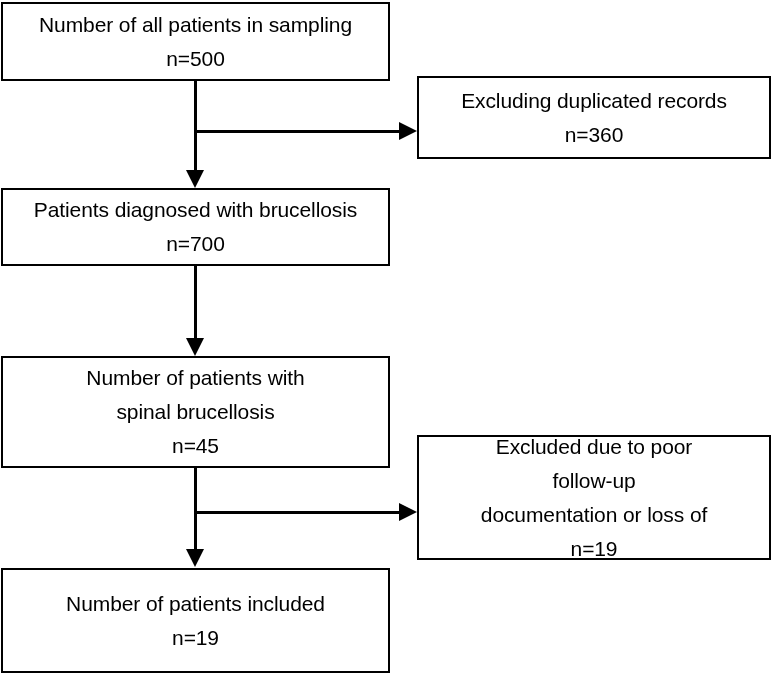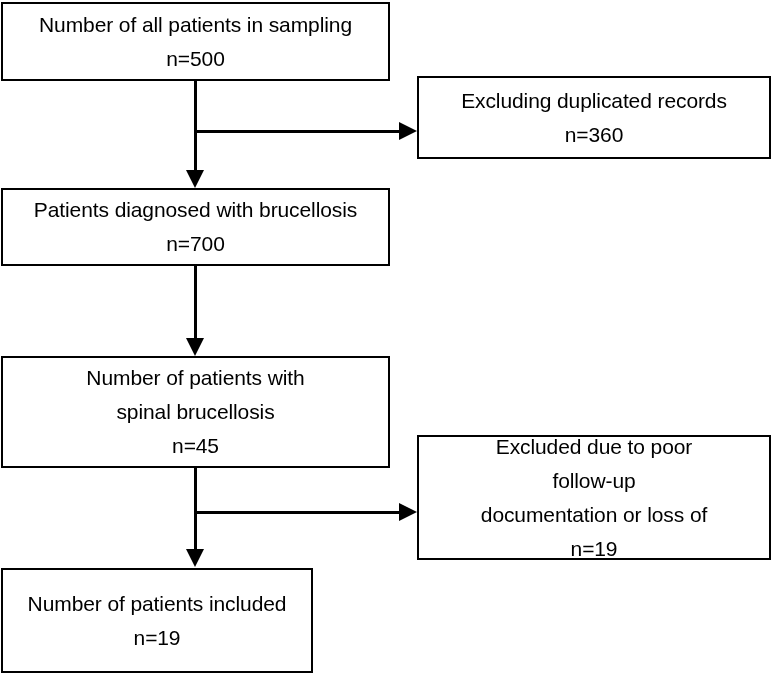--- a/index.html
+++ b/index.html
@@ -34,21 +34,21 @@
   .node .line {
     display: block;
     white-space: nowrap;
   }
   
   #node-sampling        { left: 1px;   top: 2px;   width: 389px; height: 79px;  }
   #node-duplicates      { left: 417px; top: 76px;  width: 354px; height: 83px;  }
   #node-brucellosis     { left: 1px;   top: 188px; width: 389px; height: 78px;  }
   #node-spinal          { left: 1px;   top: 356px; width: 389px; height: 112px; }
   #node-excluded        { left: 417px; top: 435px; width: 354px; height: 125px; }
-  #node-included        { left: 1px;   top: 568px; width: 312px; height: 105px; }
+  #node-included        { left: 1px;   top: 568px; width: 389px; height: 105px; }
 
   
   .vline {
     position: absolute;
     width: 2.5px;
     background: #000000;
   }
   .hline {
     position: absolute;
     height: 2.5px;

